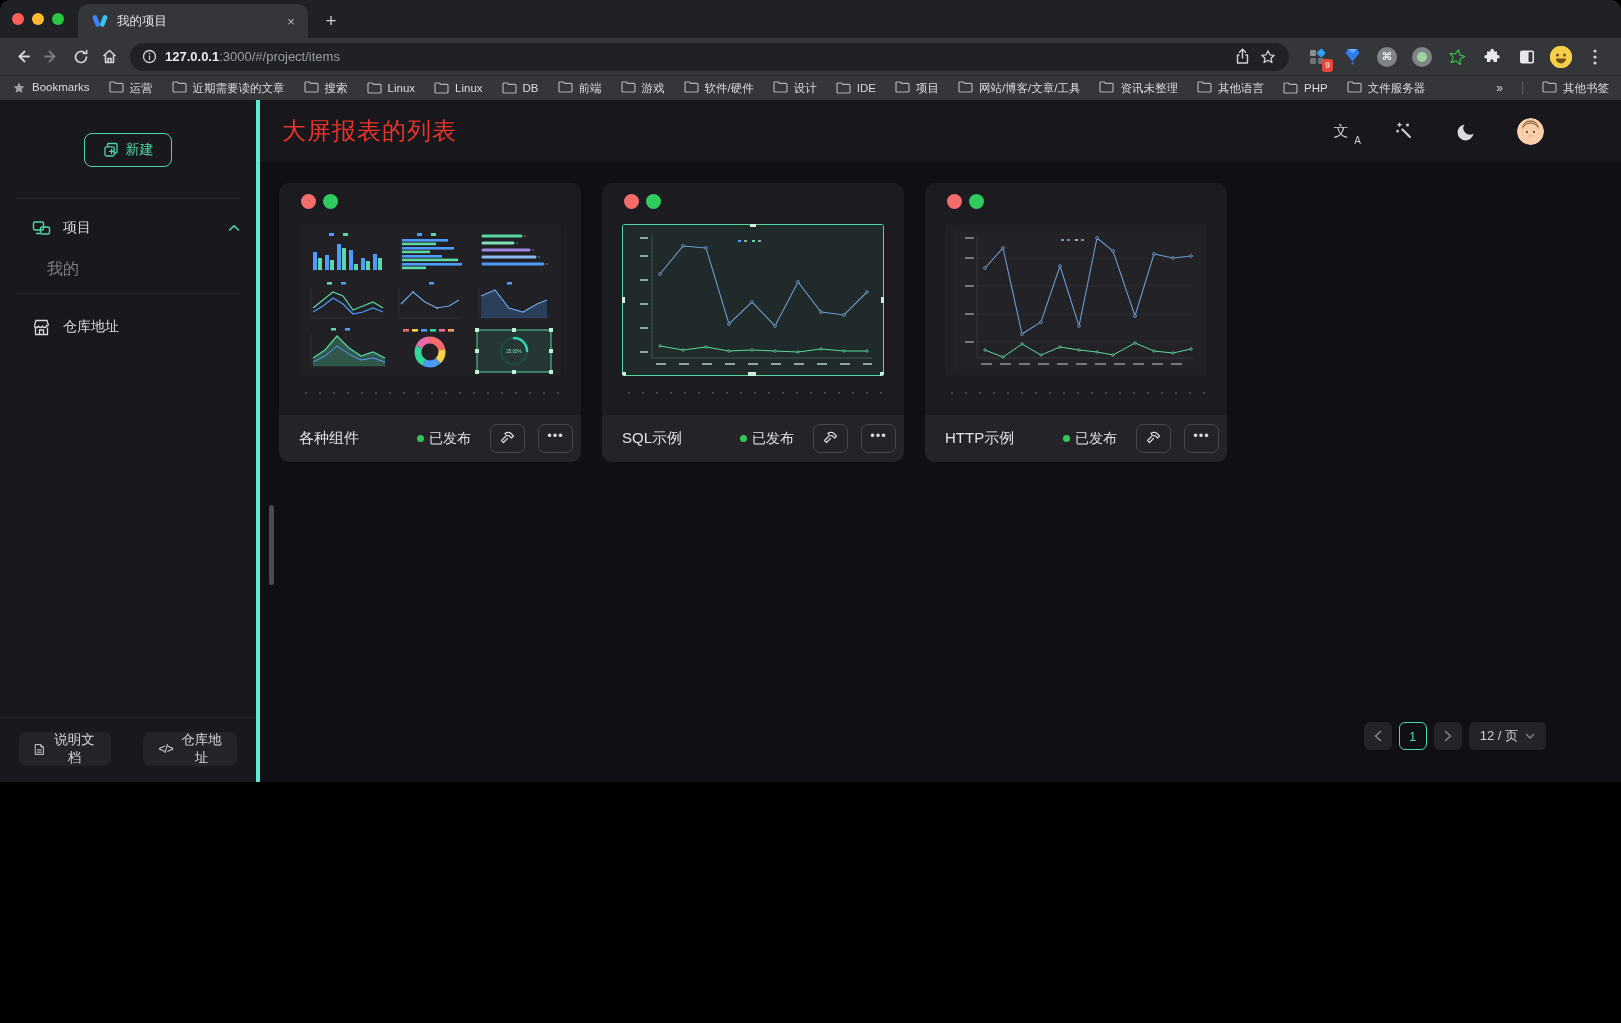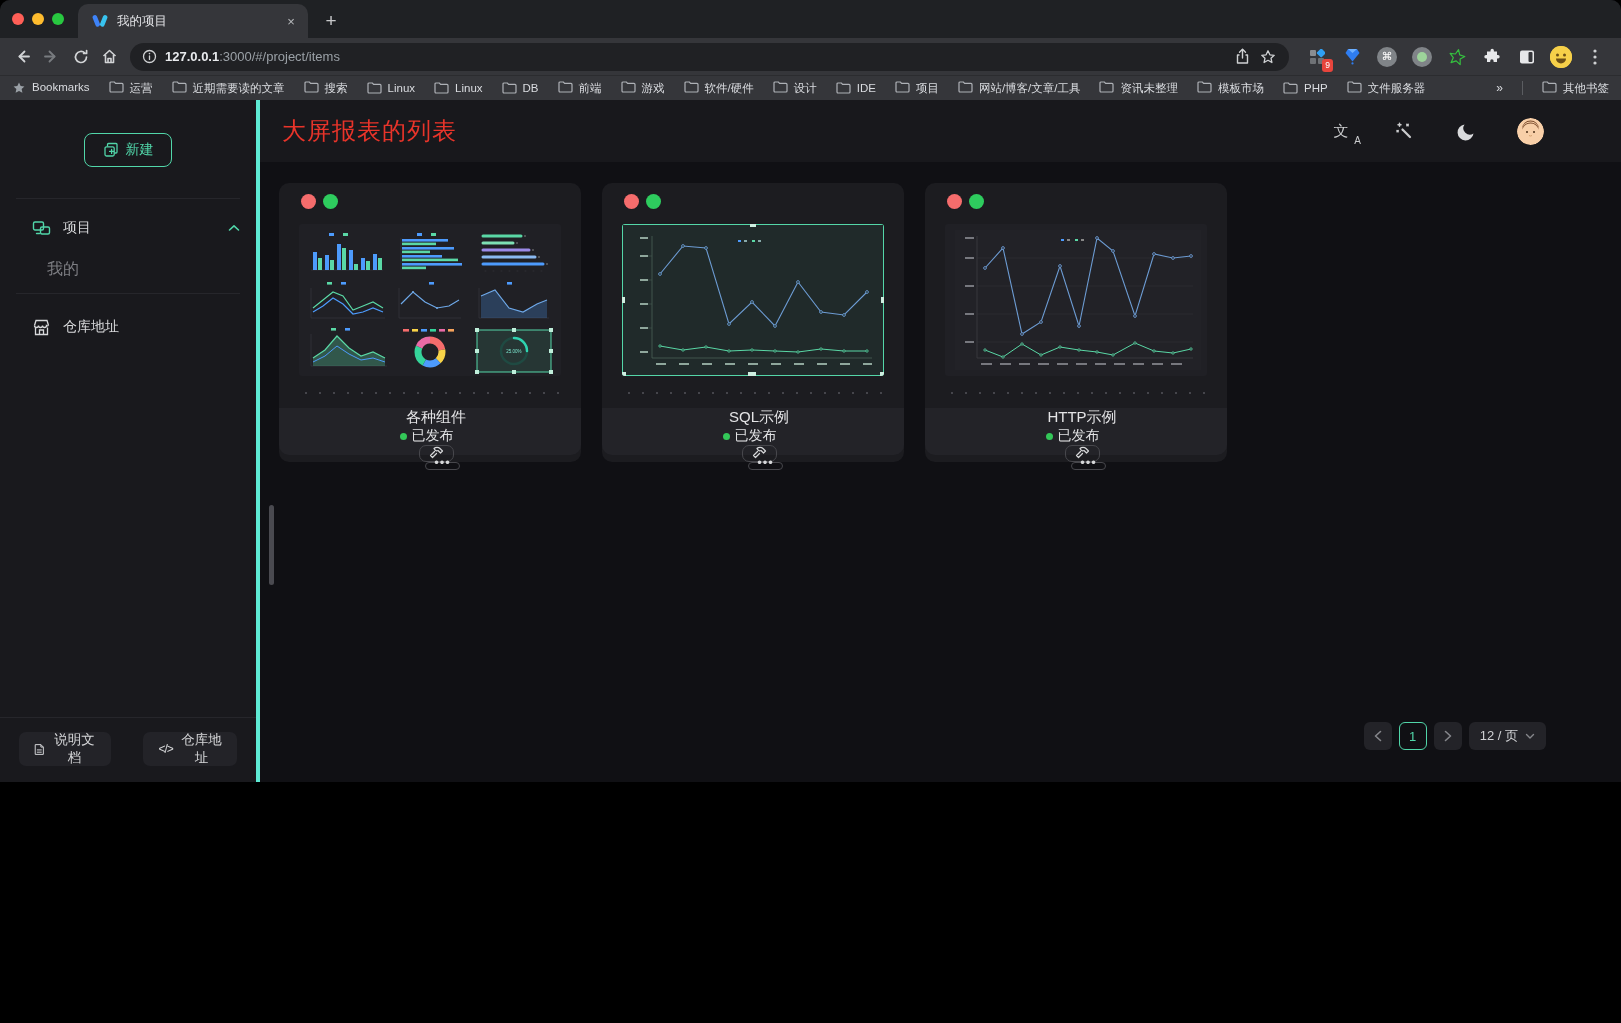--- a/index.html
+++ b/index.html
@@ -64,21 +64,21 @@
   .cards { display:flex; gap:21px; }
   .card { width:302px; height:279px; background:#1c1c20; border-radius:10px; position:relative; cursor:pointer; }
   .card-dots { position:absolute; top:11px; left:22px; display:flex; gap:7px; }
   .cdot { width:15px; height:15px; border-radius:50%; }
   .cdot.r{background:#f56c6c}.cdot.g{background:#2ecc5e}
   .thumb { position:absolute; top:41px; left:20px; right:20px; height:152px; border-radius:3px; background:#202025; overflow:hidden; }
   .thumb.sel { background:rgba(84,214,168,0.08); }
   .dotline { position:absolute; top:208px; left:20px; right:20px; height:4px;
              background-image:radial-gradient(circle,#45454b 1.1px,transparent 1.3px);
              background-size:14px 4px; background-repeat:repeat-x; }
-  .card-footer { position:absolute; left:0; right:0; bottom:7px; height:47px; background:#232328; border-radius:0 0 10px 10px; display:flex; align-items:center; padding:0 8px 0 20px;flex-direction:column; }
+  .card-footer { position:absolute; left:0; right:0; bottom:0; height:47px; background:#232328; border-radius:0 0 10px 10px; display:flex; align-items:center; padding:0 8px 0 20px; }
   .card-name { font-size:15px; color:#e4e4e6; flex:1; }
   .status { display:flex; align-items:center; gap:5px; font-size:14px; color:#e0e1e3; margin-right:19px; }
   .sdot { width:7px; height:7px; border-radius:50%; background:#33c758; }
   .iconbtn { width:35px; height:29px; border:1px solid #47474c; border-radius:7px; background:transparent; color:#d6d7d9; display:flex; align-items:center; justify-content:center; cursor:pointer; }
   .iconbtn + .iconbtn { margin-left:13px; }
   .elip { letter-spacing:1px; font-size:13px; color:#d6d7d9; line-height:0; padding-bottom:6px; }
 
   .pager { position:absolute; right:75px; bottom:32px; display:flex; align-items:center; gap:7px; }
   .pgbtn { width:28px; height:28px; border-radius:6px; background:#232328; border:none; color:#85868b; display:flex; align-items:center; justify-content:center; cursor:pointer; }
   .pgcur { width:28px; height:28px; border-radius:6px; border:1px solid #51d6a9; background:transparent; color:#51d6a9; font-size:13px; display:flex; align-items:center; justify-content:center; cursor:pointer; }
@@ -317,21 +317,21 @@
       <svg width="15" height="12" viewBox="0 0 15 12">
             <path d="M1 2 a1 1 0 0 1 1-1 h3.4 l1.2 1.4 H13 a1 1 0 0 1 1 1 V10 a1 1 0 0 1 -1 1 H2 a1 1 0 0 1 -1 -1 Z" fill="none" stroke="#aeb1b6" stroke-width="1.2"></path>
           </svg>
       <span>资讯未整理</span>
     </span>
 
     <span class="bm">
       <svg width="15" height="12" viewBox="0 0 15 12">
             <path d="M1 2 a1 1 0 0 1 1-1 h3.4 l1.2 1.4 H13 a1 1 0 0 1 1 1 V10 a1 1 0 0 1 -1 1 H2 a1 1 0 0 1 -1 -1 Z" fill="none" stroke="#aeb1b6" stroke-width="1.2"></path>
           </svg>
-      <span>模板市场</span>
+      <span>其他语言</span>
     </span>
 
     <span class="bm">
       <svg width="15" height="12" viewBox="0 0 15 12">
             <path d="M1 2 a1 1 0 0 1 1-1 h3.4 l1.2 1.4 H13 a1 1 0 0 1 1 1 V10 a1 1 0 0 1 -1 1 H2 a1 1 0 0 1 -1 -1 Z" fill="none" stroke="#aeb1b6" stroke-width="1.2"></path>
           </svg>
       <span>PHP</span>
     </span>
 
     <span class="bm">

